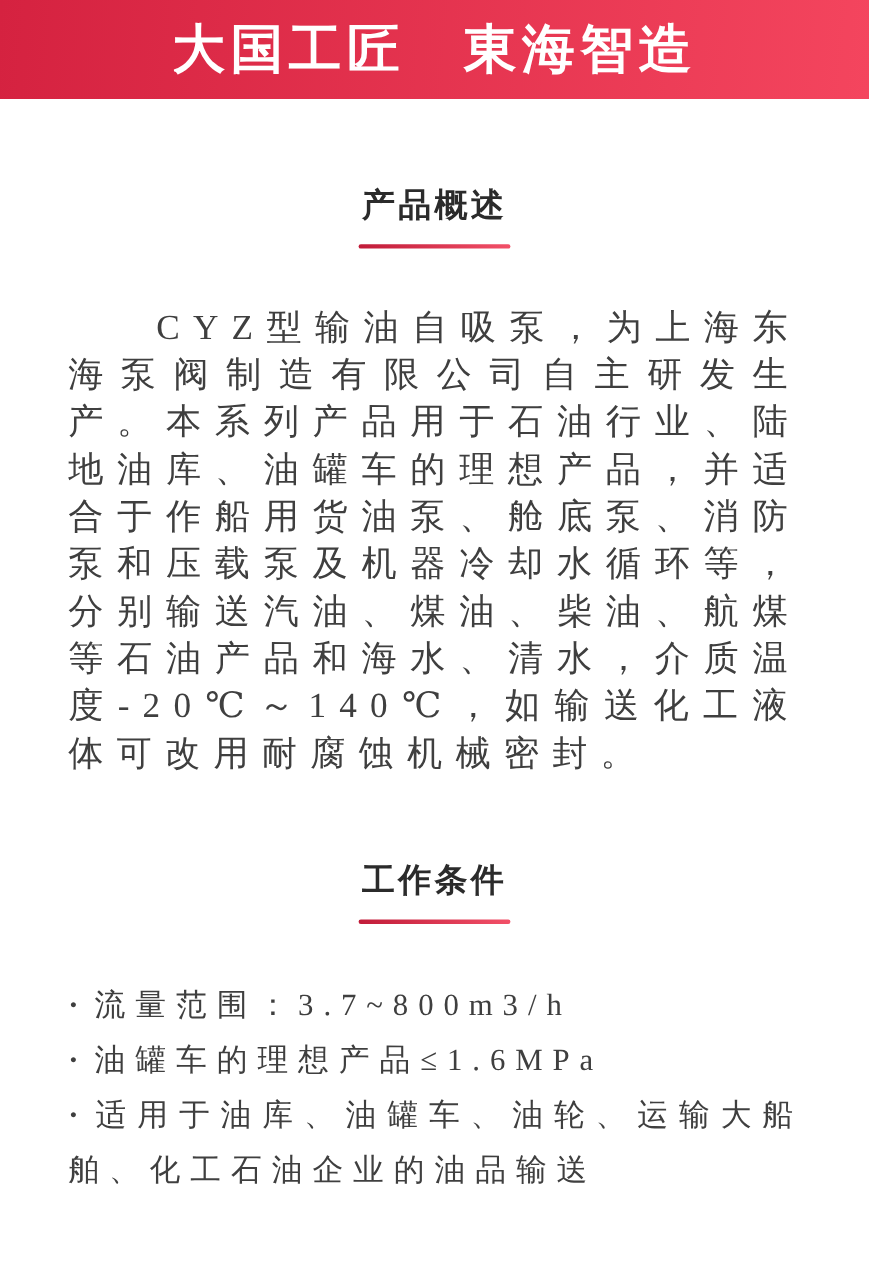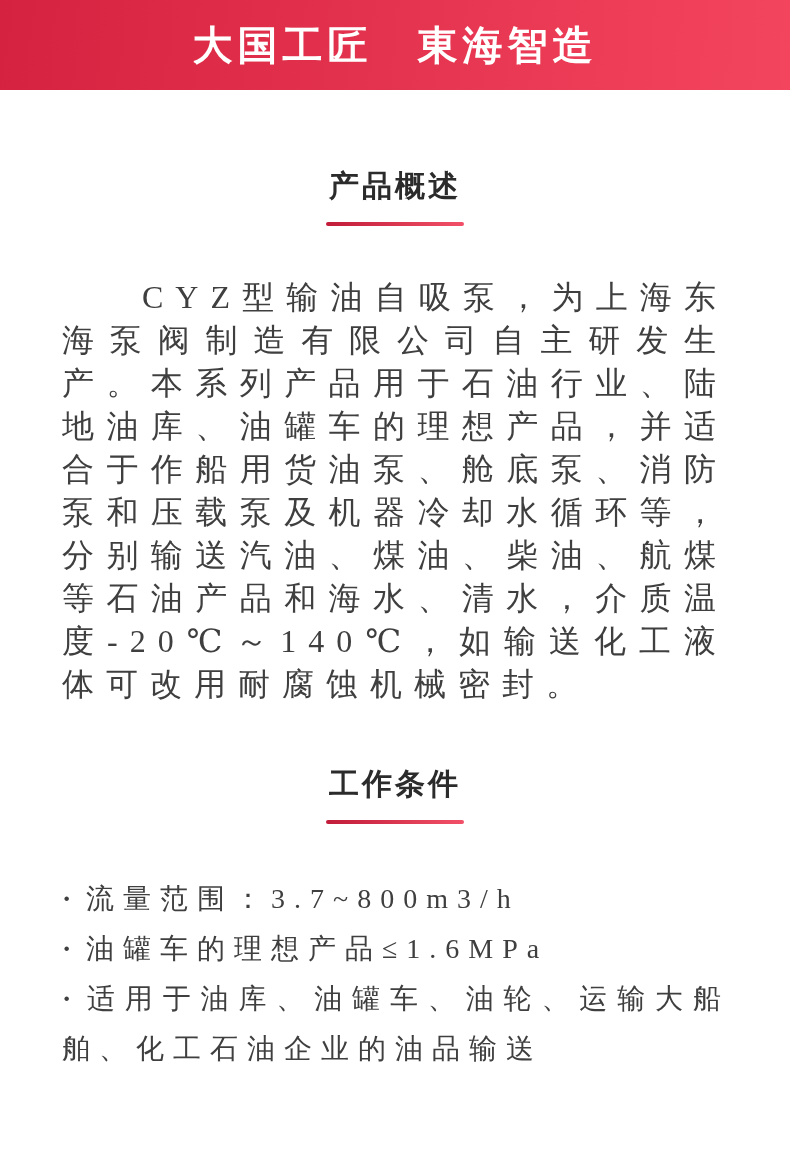--- a/index.html
+++ b/index.html
@@ -20,28 +20,28 @@
     width: 790px;
     height: 90px;
     background: linear-gradient(95deg, #d52240 0%, #f4455e 100%);
     display: flex;
     align-items: center;
     justify-content: center;
   }
   .banner-title {
     color: #ffffff;
     font-family: Liberation Mono, monospace;
-    font-size: 40px;
+    font-size: 48px;
     font-weight: 700;
     letter-spacing: 5px;
     white-space: pre;
   }
   
   .section-head { margin-top: 76px; }
-  .section-head.second { margin-top: 58px; }
+  .section-head.second { margin-top: 74px; }
   .section-title {
     text-align: center;
     font-family: "Liberation Sans", "DejaVu Sans", sans-serif;
     font-size: 30px;
     font-weight: 700;
     color: #2b2b2b;
     letter-spacing: 3px;
   }
   .title-underline {
     width: 138px;

